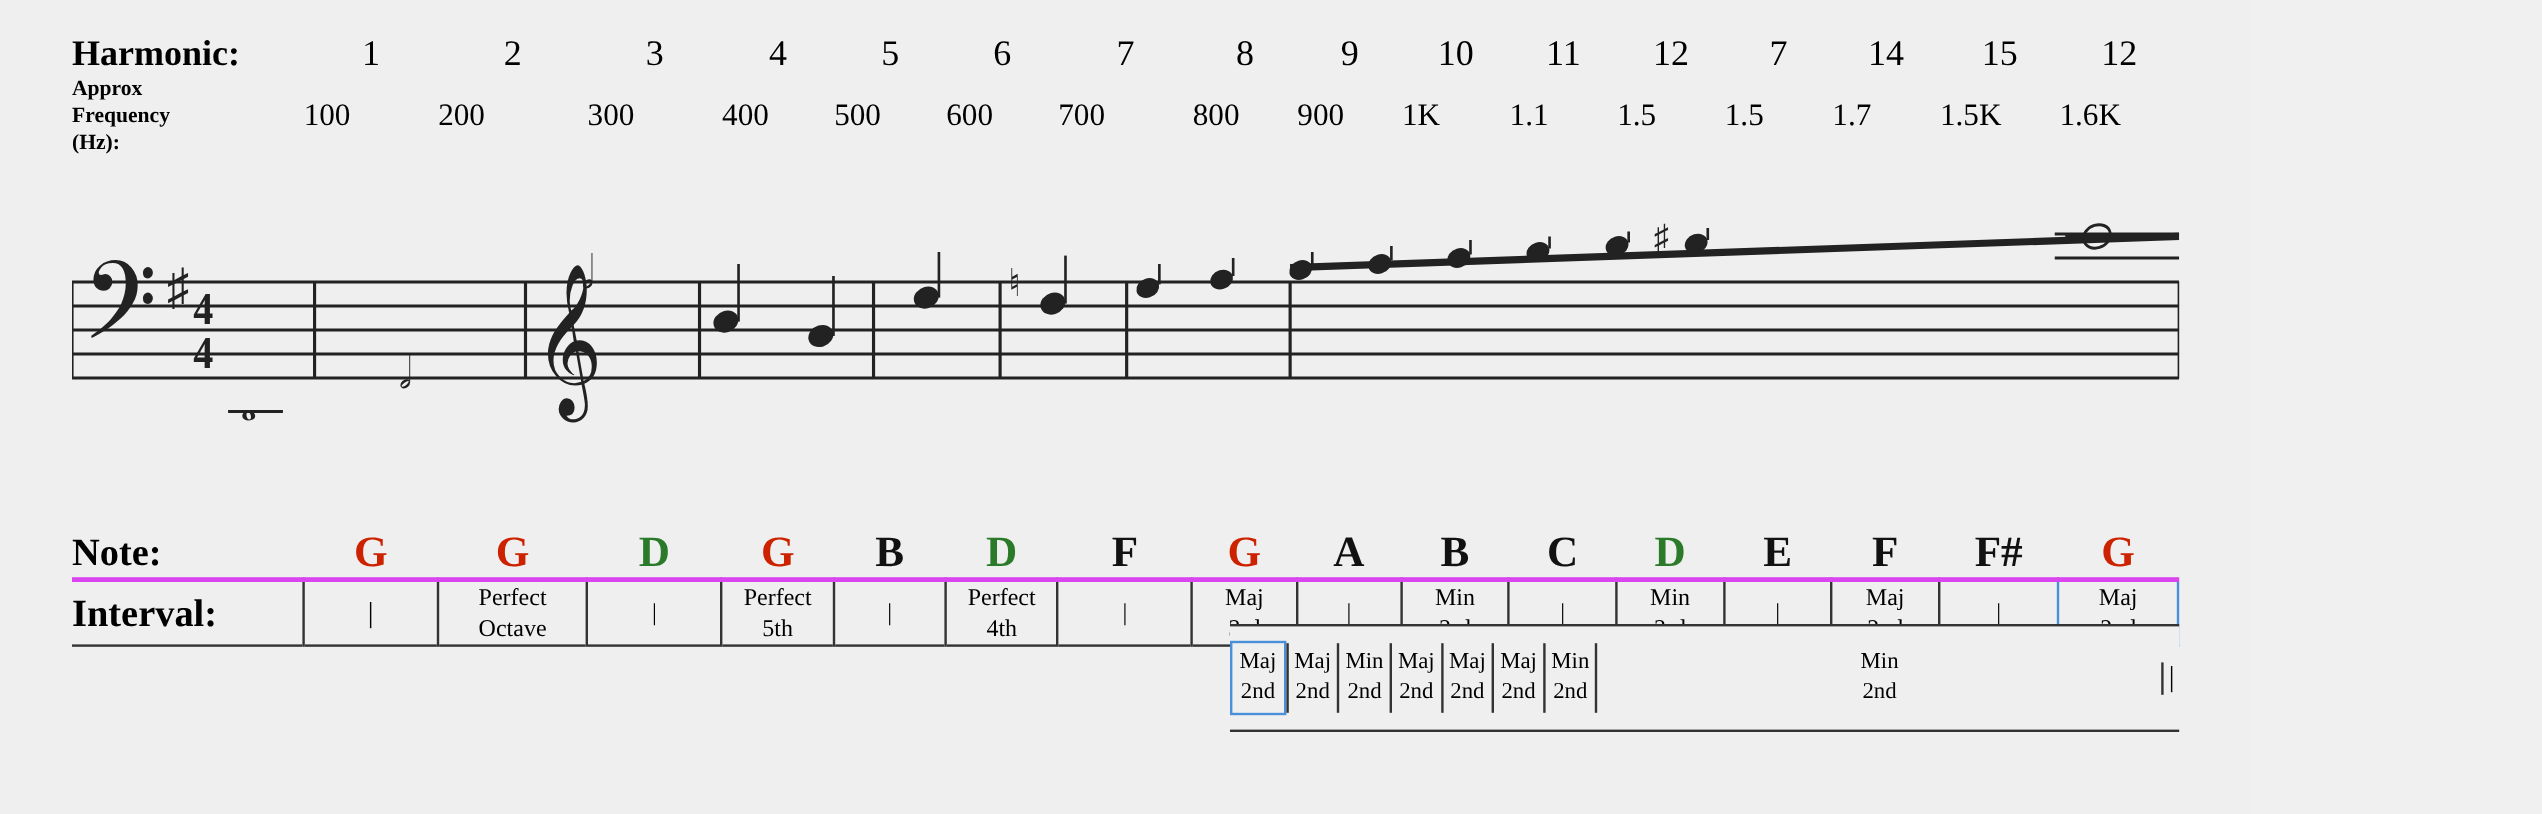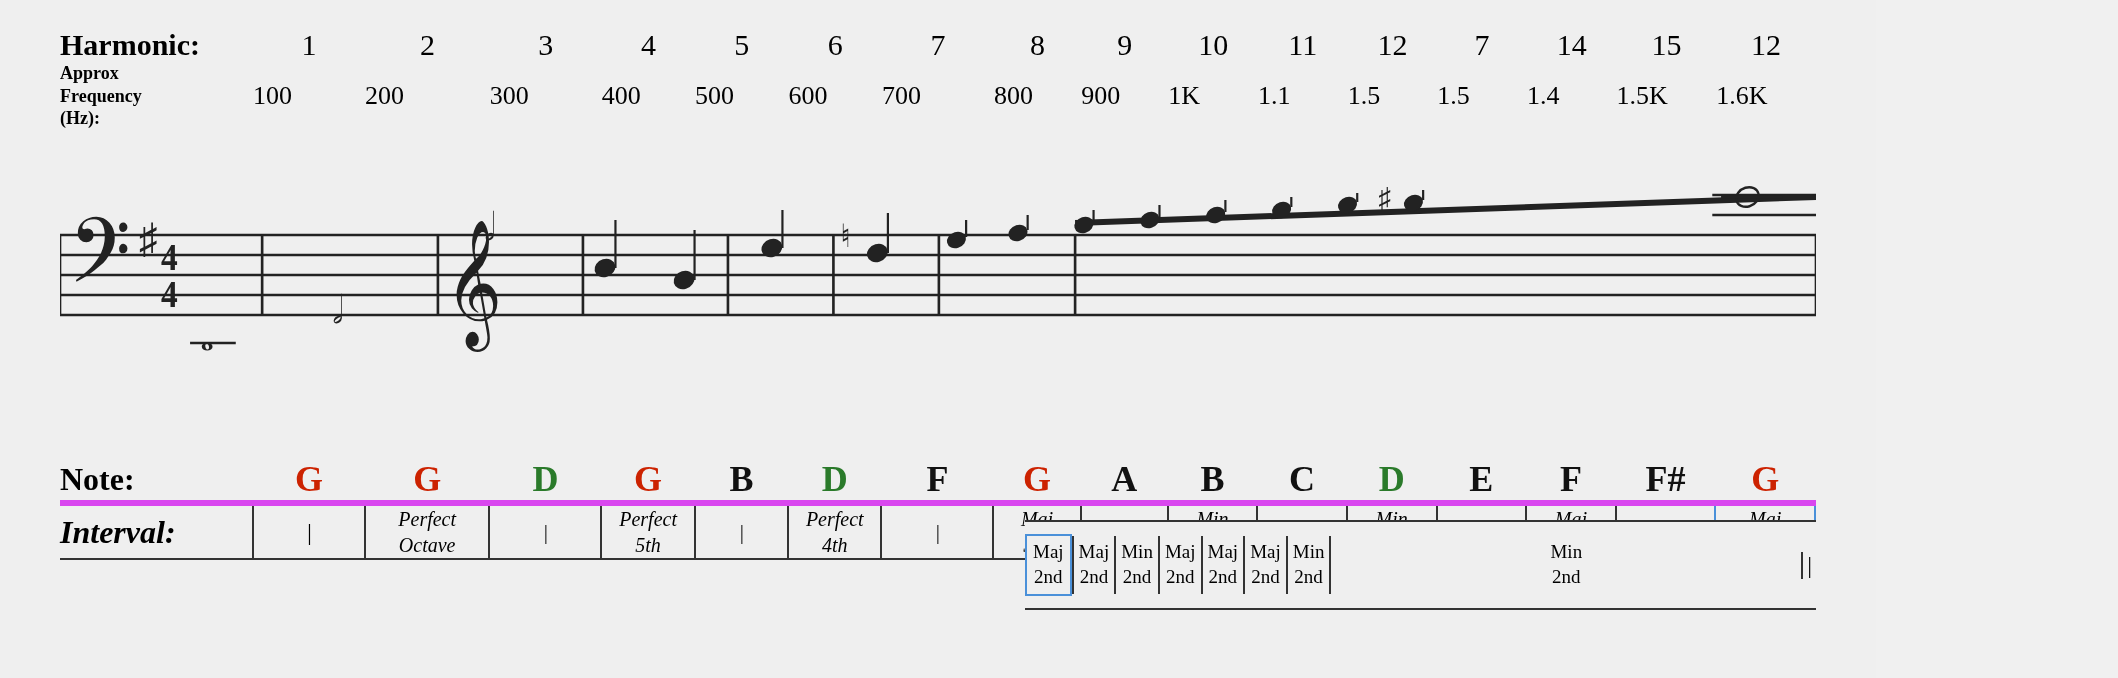--- a/index.html
+++ b/index.html
@@ -152,21 +152,21 @@
         <td class="freq-val-cell">400</td>
         <td class="freq-val-cell">500</td>
         <td class="freq-val-cell">600</td>
         <td class="freq-val-cell">700</td>
         <td class="freq-val-cell">800</td>
         <td class="freq-val-cell">900</td>
         <td class="freq-val-cell">1K</td>
         <td class="freq-val-cell">1.1</td>
         <td class="freq-val-cell">1.5</td>
         <td class="freq-val-cell">1.5</td>
-        <td class="freq-val-cell">1.4</td>
+        <td class="freq-val-cell">1.7</td>
         <td class="freq-val-cell">1.5K</td>
         <td class="freq-val-cell">1.6K</td>
       </tr>
     </tbody>
       </table>
   </div>
 
   <div class="staff-container">
     <svg viewBox="0 0 1998 210" preserveAspectRatio="none" xmlns="http://www.w3.org/2000/svg">
 
@@ -246,21 +246,21 @@
       <ellipse cx="1540" cy="28" rx="11" ry="8" fill="#222" transform="rotate(-15,1540,28)"></ellipse>
       <line x1="1551" y1="25" x2="1551" y2="15" stroke="#222" stroke-width="2.5"></line>
 
       <ellipse cx="1920" cy="22" rx="13" ry="9.5" fill="none" stroke="#222" stroke-width="2.5" transform="rotate(-15,1920,22)"></ellipse>
 
       <line x1="1890" y1="22" x2="1960" y2="22" stroke="#222" stroke-width="2.5"></line>
 
     </svg>
   </div>
 
-  <div style="position:absolute; top:458px; left:60px; right:60px;">
+  <div style="position:absolute; top:439px; left:60px; right:60px;">
     <table class="layout" style="border-collapse:collapse; width:100%;">
       <colgroup>
         <col style="width:130px">
         <col style="width:90px">
         <col style="width:100px">
         <col style="width:90px">
         <col style="width:75px">
         <col style="width:75px">
         <col style="width:75px">
         <col style="width:90px">
@@ -289,21 +289,21 @@
         <td class="note-cell note-black">A</td>
         <td class="note-cell note-black">B</td>
         <td class="note-cell note-black">C</td>
         <td class="note-cell note-green">D</td>
         <td class="note-cell note-black">E</td>
         <td class="note-cell note-black">F</td>
         <td class="note-cell note-black">F#</td>
         <td class="note-cell note-red">G</td>
       </tr>
 
-      <tr style="border-top:6px solid #d946ef; border-bottom:2px solid #333;font-style:italic;">
+      <tr style="border-top:4px solid #d946ef; border-bottom:2px solid #333;">
         <td class="interval-label" style="font-size:32px;font-weight:700;">Interval:</td>
 
         <td style="font-size:24px; text-align:center; border-left:2px solid #333; padding:4px 1px;">|</td>
 
         <td class="interval-cell">Perfect<br>Octave</td>
 
         <td class="interval-cell">|</td>
 
         <td class="interval-cell" style="font-size:20px;">Perfect<br>5th</td>
 

